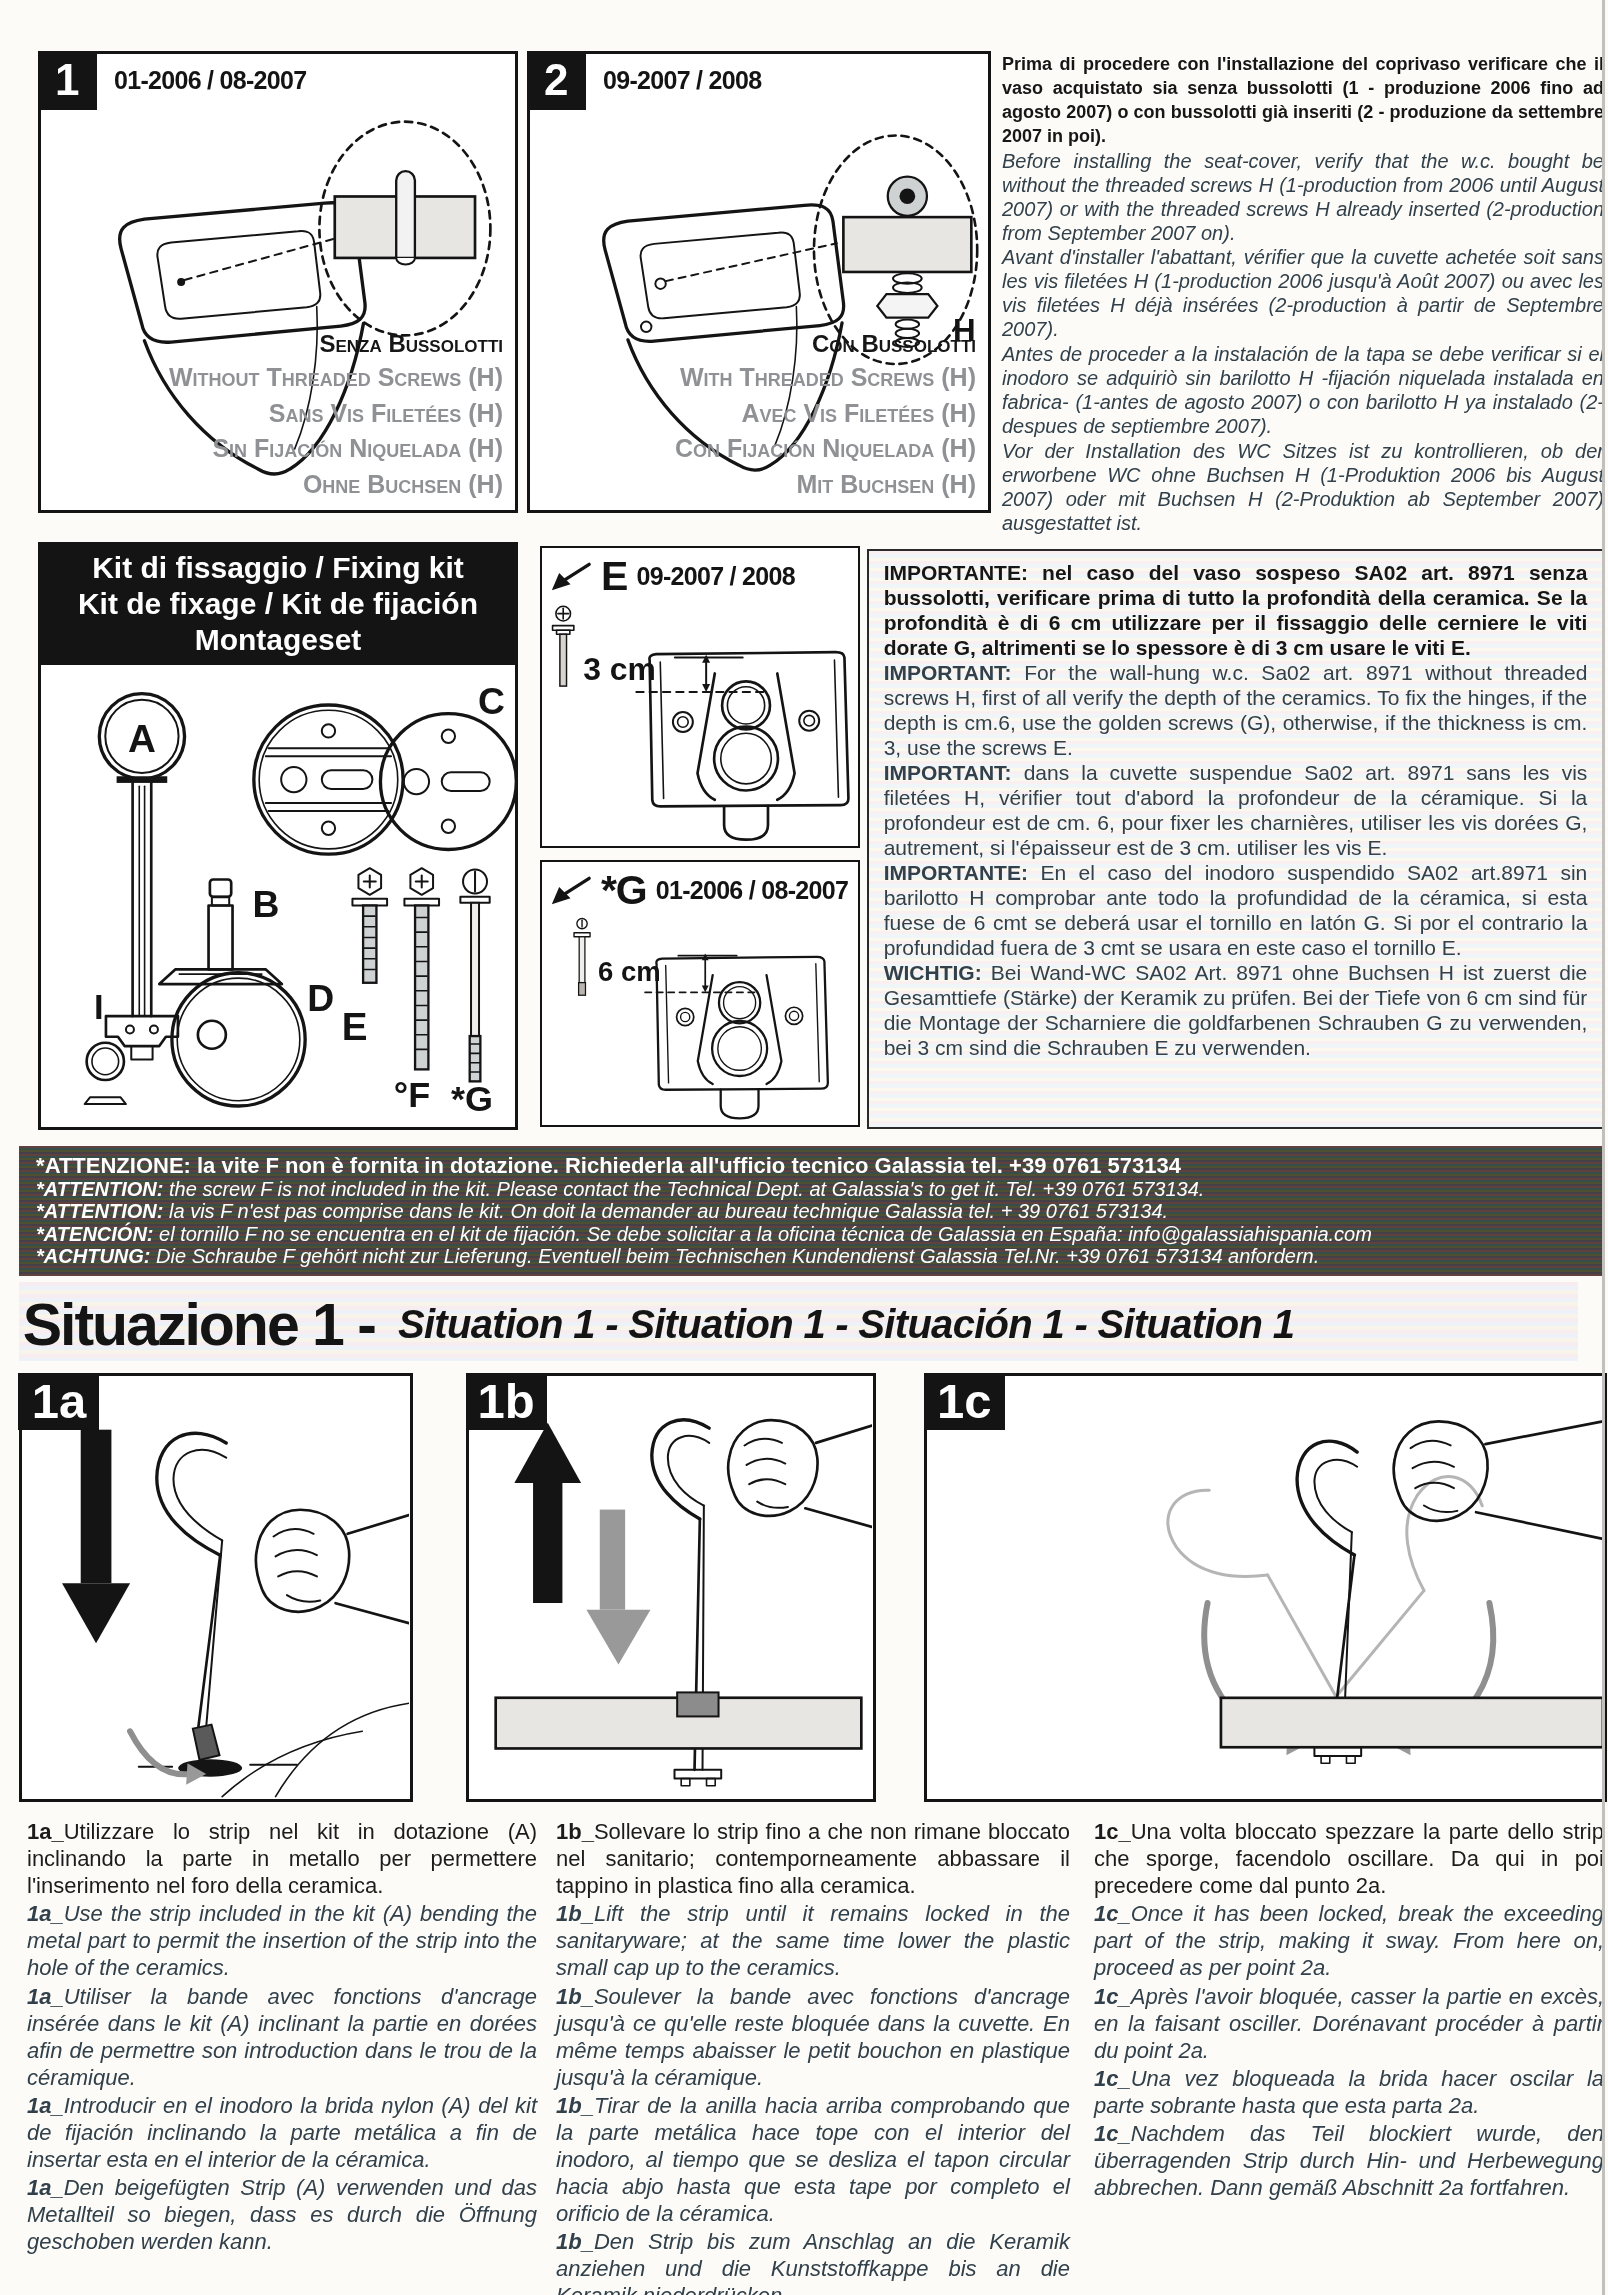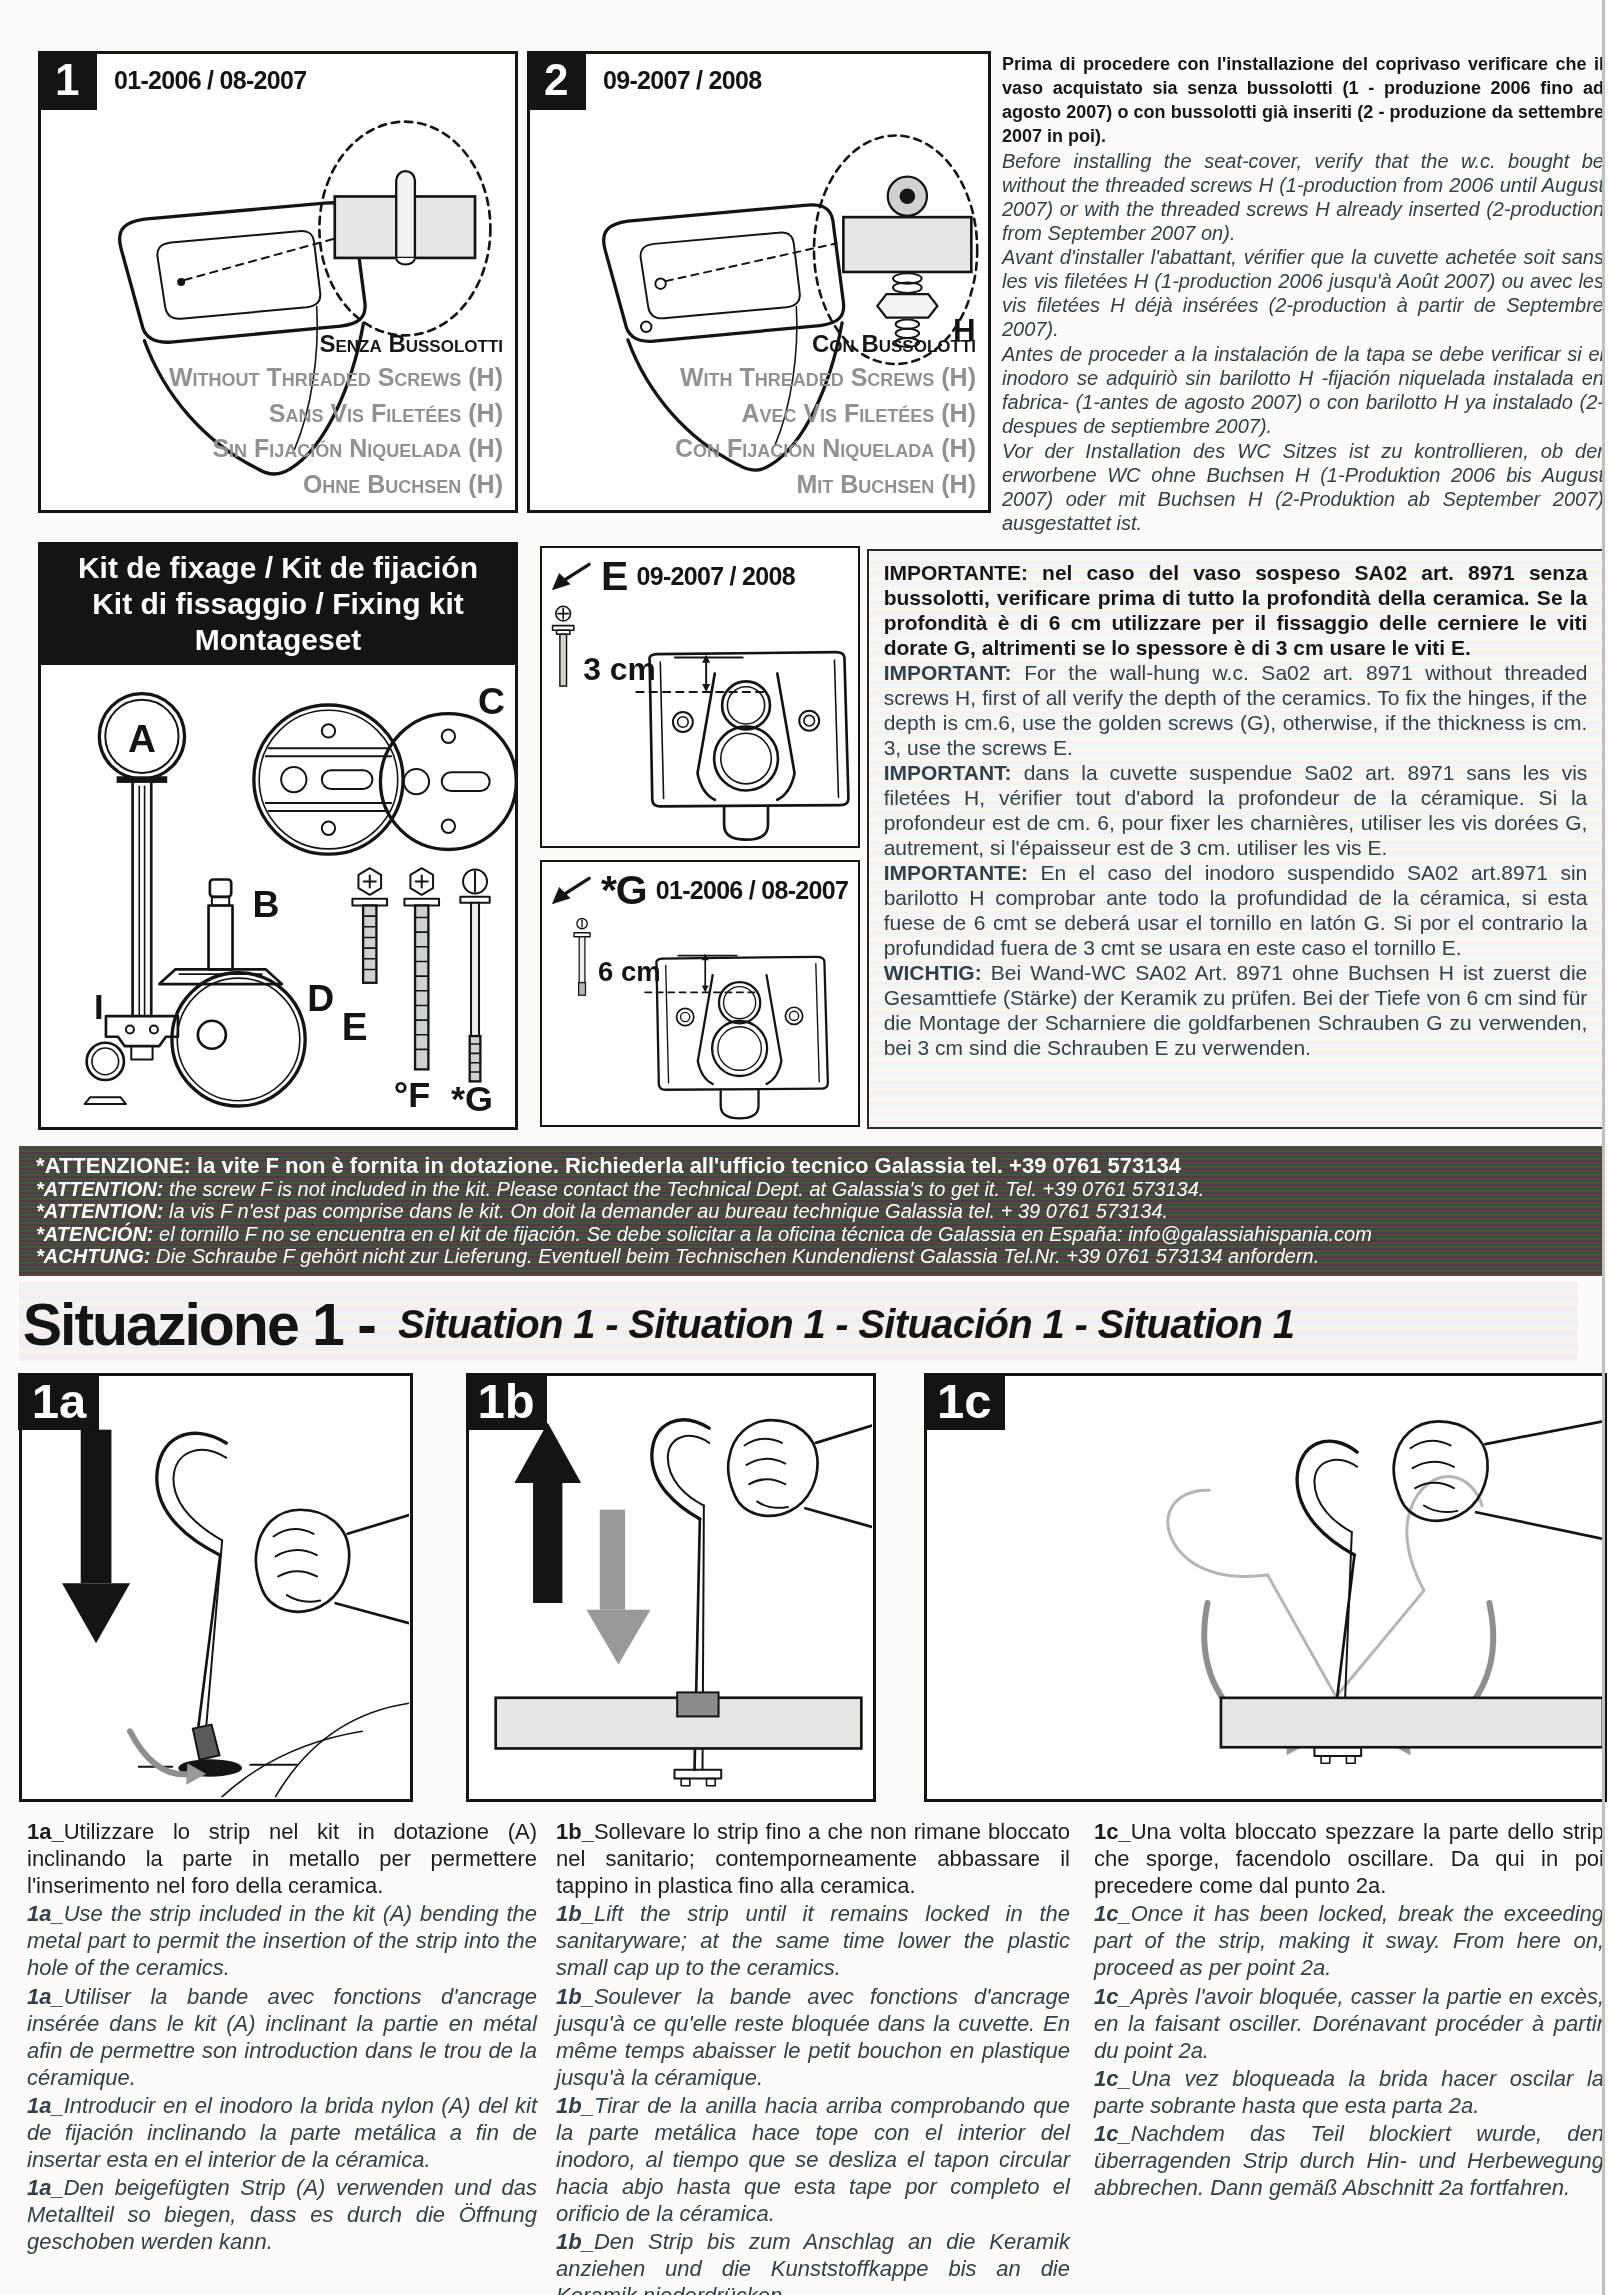--- a/index.html
+++ b/index.html
@@ -126,22 +126,22 @@
   <div class="textcol intro" style="left:1002px;top:52px;width:602px">
     <p class="p-it-bold">Prima di procedere con l'installazione del coprivaso verificare che il vaso acquistato sia senza bussolotti (1 - produzione 2006 fino ad agosto 2007) o con bussolotti già inseriti (2 - produzione da settembre 2007 in poi).</p>
     <p class="p-ital">Before installing the seat-cover, verify that the w.c. bought be without the threaded screws H (1-production from 2006 until August 2007) or with the threaded screws H already inserted (2-production from September 2007 on).</p>
     <p class="p-ital">Avant d'installer l'abattant, vérifier que la cuvette achetée soit sans les vis filetées H (1-production 2006 jusqu'à Août 2007) ou avec les vis filetées H déjà insérées (2-production à partir de Septembre 2007).</p>
     <p class="p-ital">Antes de proceder a la instalación de la tapa se debe verificar si el inodoro se adquiriò sin barilotto H -fijación niquelada instalada en fabrica- (1-antes de agosto 2007) o con barilotto H ya instalado (2-despues de septiembre 2007).</p>
     <p class="p-ital">Vor der Installation des WC Sitzes ist zu kontrollieren, ob der erworbene WC ohne Buchsen H (1-Produktion 2006 bis August 2007) oder mit Buchsen H (2-Produktion ab September 2007) ausgestattet ist.</p>
   </div>
 
   <section class="panel" style="left:38px;top:542px;width:480px;height:588px">
     <div class="kit-head">
+      <div>Kit di fissaggio / Fixing kit</div>
       <div>Kit de fixage / Kit de fijación</div>
-      <div>Kit di fissaggio / Fixing kit</div>
       <div>Montageset</div>
     </div>
     <svg class="art" style="margin:4px auto 0;display:block" width="473" height="461" viewBox="0 0 710 690">
 
       <circle class="s5" cx="150" cy="100" r="64"></circle>
       <circle class="s3" cx="150" cy="100" r="55"></circle>
       <text x="150" y="124" font-size="58" text-anchor="middle">A</text>
       <rect class="ink" x="112" y="160" width="76" height="10"></rect>
       <line class="s4" x1="136" y1="170" x2="136" y2="520"></line>
         <line class="s4" x1="164" y1="170" x2="164" y2="520"></line>
@@ -422,21 +422,21 @@
         <path class="s3" d="M744,164 q22,14 50,8"></path>
         <line class="s4" x1="836" y1="72" x2="1012" y2="38"></line>
         <line class="s4" x1="822" y1="174" x2="1012" y2="214"></line>
       </g>
     </svg>
   </section>
 
   <div class="textcol stepcol" style="left:27px;top:1818px;width:510px">
     <p class="st-it"><span class="lead">1a_</span><span>Utilizzare lo strip nel kit in dotazione (A) inclinando la parte in metallo per permettere l'inserimento nel foro della ceramica.</span></p>
     <p class="st-ital"><span class="lead">1a_</span><span>Use the strip included in the kit (A) bending the metal part to permit the insertion of the strip into the hole of the ceramics.</span></p>
-    <p class="st-ital"><span class="lead">1a_</span><span>Utiliser la bande avec fonctions d'ancrage insérée dans le kit (A) inclinant la partie en métal afin de permettre son introduction dans le trou de la céramique.</span></p>
+    <p class="st-ital"><span class="lead">1a_</span><span>Utiliser la bande avec fonctions d'ancrage insérée dans le kit (A) inclinant la partie en dorées afin de permettre son introduction dans le trou de la céramique.</span></p>
     <p class="st-ital"><span class="lead">1a_</span><span>Introducir en el inodoro la brida nylon (A) del kit de fijación inclinando la parte metálica a fin de insertar esta en el interior de la céramica.</span></p>
     <p class="st-ital"><span class="lead">1a_</span><span>Den beigefügten Strip (A) verwenden und das Metallteil so biegen, dass es durch die Öffnung geschoben werden kann.</span></p>
   </div>
 
   <div class="textcol stepcol" style="left:556px;top:1818px;width:514px">
     <p class="st-it"><span class="lead">1b_</span><span>Sollevare lo strip fino a che non rimane bloccato nel sanitario; contemporneamente abbassare il tappino in plastica fino alla ceramica.</span></p>
     <p class="st-ital"><span class="lead">1b_</span><span>Lift the strip until it remains locked in the sanitaryware; at the same time lower the plastic small cap up to the ceramics.</span></p>
     <p class="st-ital"><span class="lead">1b_</span><span>Soulever la bande avec fonctions d'ancrage jusqu'à ce qu'elle reste bloquée dans la cuvette. En même temps abaisser le petit bouchon en plastique jusqu'à la céramique.</span></p>
     <p class="st-ital"><span class="lead">1b_</span><span>Tirar de la anilla hacia arriba comprobando que la parte metálica hace tope con el interior del inodoro, al tiempo que se desliza el tapon circular hacia abjo hasta que esta tape por completo el orificio de la céramica.</span></p>
     <p class="st-ital"><span class="lead">1b_</span><span>Den Strip bis zum Anschlag an die Keramik anziehen und die Kunststoffkappe bis an die Keramik niederdrücken.</span></p>

